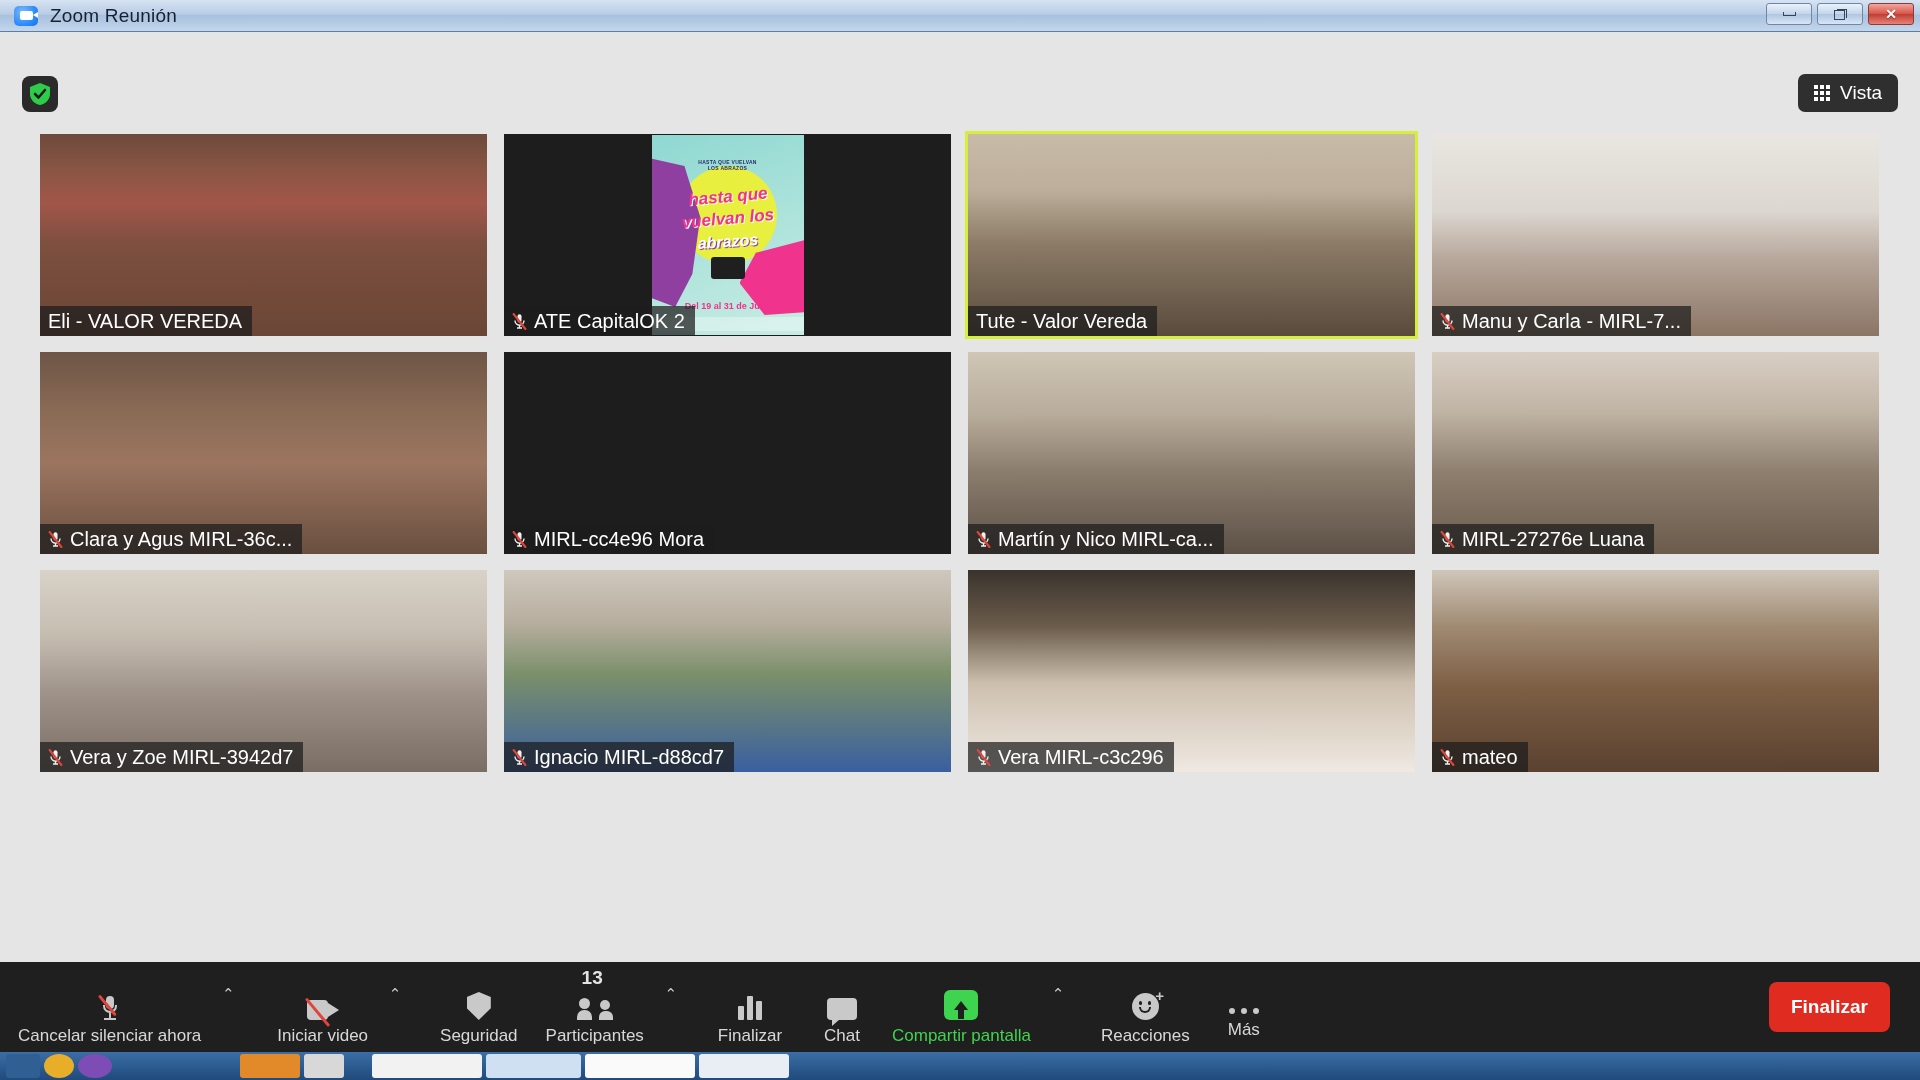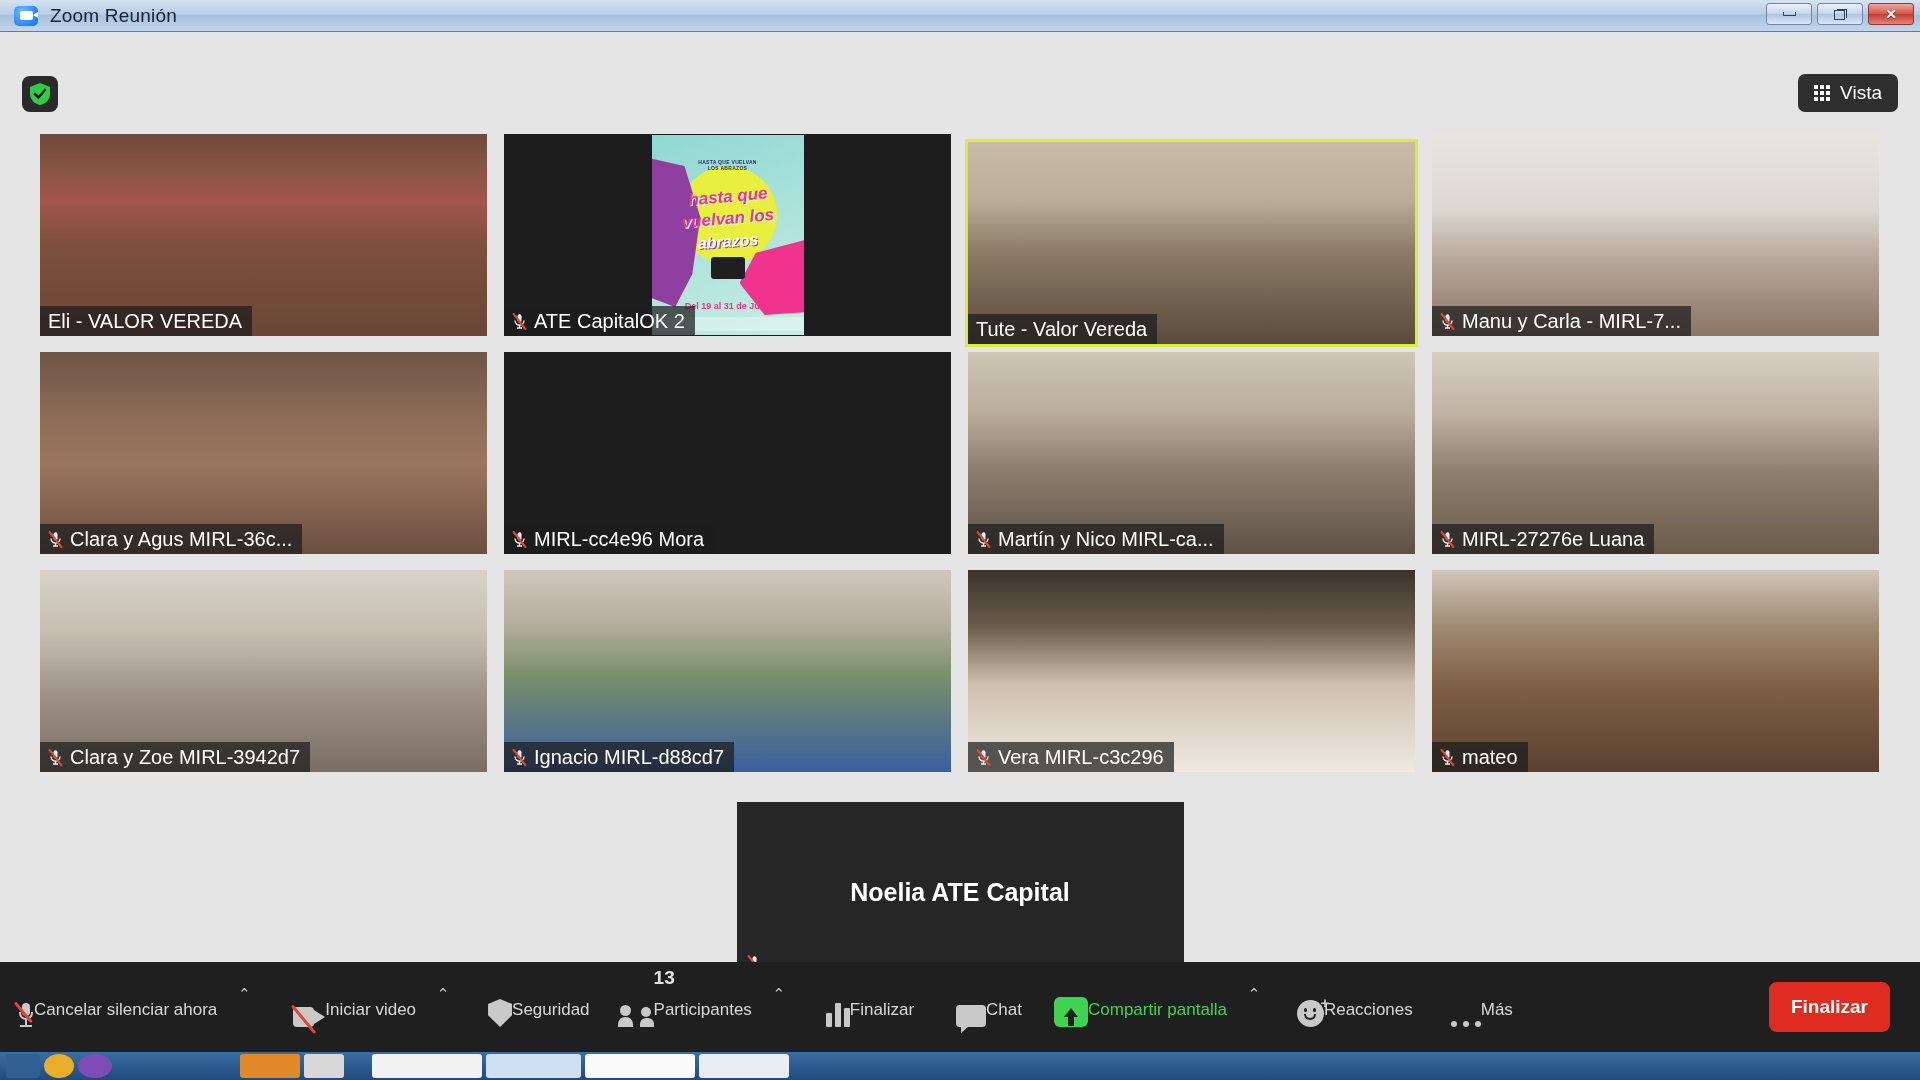--- a/index.html
+++ b/index.html
@@ -53,21 +53,21 @@
     background:rgba(28,28,28,.72); display:flex; align-items:center; gap:7px; padding:0 10px 0 8px; }
   .namebar .nm { color:#fff; font-size:20px; white-space:nowrap; }
   .mic-muted { width:15px; height:17px; flex:none; position:relative; display:block; }
   .noviddark { position:absolute; inset:0; background:#262626; }
   .centername { position:absolute; left:0; right:0; top:42%; text-align:center;
     color:#fff; font-size:25px; font-weight:bold; }
 
   
   #toolbar { position:absolute; left:0; bottom:28px; width:1920px; height:90px;
     background:#1f1f1f; display:flex; align-items:center; }
-  .tool { position:relative; display:flex; flex-direction:row; align-items:center;
+  .tool { position:relative; display:flex; flex-direction:column; align-items:center;
     justify-content:flex-end; height:78px; padding:0 4px; }
   .tool .ic { height:40px; display:flex; align-items:flex-end; justify-content:center; }
   .tool .lb { margin-top:6px; font-size:17px; color:#d8d8d8; white-space:nowrap; }
   .tool.green .lb { color:#3fd44f; }
   .caret { width:22px; height:78px; display:flex; align-items:center; justify-content:center;
     color:#cfcfcf; font-size:15px; padding-bottom:26px; }
   #endbtn { margin-left:auto; margin-right:30px; background:#e02b20; color:#fff;
     font-size:19px; font-weight:bold; padding:14px 22px; border-radius:8px; border:none; }
 
   
@@ -198,21 +198,21 @@
         <div class="namebar">
           <span class="mic-muted"><svg width="15" height="17" viewBox="0 0 15 17">
               <path d="M7.5 1.2a2 2 0 0 1 2 2v4.3a2 2 0 1 1-4 0V3.2a2 2 0 0 1 2-2z" fill="#f2f2f2"></path>
               <path d="M3 7.6a4.5 4.5 0 0 0 9 0" stroke="#f2f2f2" stroke-width="1.4" fill="none"></path>
               <path d="M7.5 12.1v2.6M5 15h5" stroke="#f2f2f2" stroke-width="1.4"></path>
               <path d="M1.6 1 13.4 16" stroke="#e0453b" stroke-width="2.1" stroke-linecap="round"></path>
             </svg></span>
           <span class="nm">ATE CapitalOK 2</span>
         </div>
       </div>
-      <div class="tile speaking" style="left: 928px; top: 8px; width: 447px; height: 202px;">
+      <div class="tile speaking" style="left: 928px; top: 0px; width: 447px; height: 202px;">
         <div class="vid" style="background: linear-gradient(rgb(200, 187, 168) 0%, rgb(188, 174, 154) 28%, rgb(138, 122, 102) 55%, rgb(90, 74, 60) 100%), radial-gradient(24% 40% at 47% 30%, rgb(201, 161, 132) 0%, rgb(169, 127, 98) 60%, transparent 78%); background-blend-mode: normal;"></div>
         <div class="namebar">
           <span class="nm">Tute - Valor Vereda</span>
         </div>
       </div>
       <div class="tile" style="left: 1392px; top: 0px; width: 447px; height: 202px;">
         <div class="vid" style="background: linear-gradient(rgb(233, 230, 225) 0%, rgb(220, 215, 208) 38%, rgb(183, 167, 155) 62%, rgb(139, 117, 101) 100%), radial-gradient(26% 46% at 58% 42%, rgb(199, 155, 128) 0%, rgb(165, 119, 94) 58%, transparent 76%); background-blend-mode: normal;"></div>
         <div class="namebar">
           <span class="mic-muted"><svg width="15" height="17" viewBox="0 0 15 17">
               <path d="M7.5 1.2a2 2 0 0 1 2 2v4.3a2 2 0 1 1-4 0V3.2a2 2 0 0 1 2-2z" fill="#f2f2f2"></path>
@@ -273,21 +273,21 @@
       </div>
       <div class="tile" style="left: 0px; top: 436px; width: 447px; height: 202px;">
         <div class="vid" style="background: linear-gradient(rgb(216, 210, 200) 0%, rgb(198, 189, 177) 32%, rgb(160, 148, 138) 60%, rgb(122, 110, 100) 100%), radial-gradient(30% 44% at 50% 56%, rgb(207, 198, 189) 0%, rgb(173, 161, 152) 60%, transparent 80%); background-blend-mode: normal;"></div>
         <div class="namebar">
           <span class="mic-muted"><svg width="15" height="17" viewBox="0 0 15 17">
               <path d="M7.5 1.2a2 2 0 0 1 2 2v4.3a2 2 0 1 1-4 0V3.2a2 2 0 0 1 2-2z" fill="#f2f2f2"></path>
               <path d="M3 7.6a4.5 4.5 0 0 0 9 0" stroke="#f2f2f2" stroke-width="1.4" fill="none"></path>
               <path d="M7.5 12.1v2.6M5 15h5" stroke="#f2f2f2" stroke-width="1.4"></path>
               <path d="M1.6 1 13.4 16" stroke="#e0453b" stroke-width="2.1" stroke-linecap="round"></path>
             </svg></span>
-          <span class="nm">Clara y Zoe MIRL-3942d7</span>
+          <span class="nm">Vera y Zoe MIRL-3942d7</span>
         </div>
       </div>
       <div class="tile" style="left: 464px; top: 436px; width: 447px; height: 202px;">
         <div class="vid" style="background: linear-gradient(rgb(207, 200, 189) 0%, rgb(183, 174, 159) 26%, rgb(122, 143, 106) 52%, rgb(58, 95, 160) 100%), radial-gradient(26% 36% at 42% 44%, rgb(111, 143, 78) 0%, rgb(77, 107, 54) 62%, transparent 80%); background-blend-mode: normal;"></div>
         <div class="namebar">
           <span class="mic-muted"><svg width="15" height="17" viewBox="0 0 15 17">
               <path d="M7.5 1.2a2 2 0 0 1 2 2v4.3a2 2 0 1 1-4 0V3.2a2 2 0 0 1 2-2z" fill="#f2f2f2"></path>
               <path d="M3 7.6a4.5 4.5 0 0 0 9 0" stroke="#f2f2f2" stroke-width="1.4" fill="none"></path>
               <path d="M7.5 12.1v2.6M5 15h5" stroke="#f2f2f2" stroke-width="1.4"></path>
               <path d="M1.6 1 13.4 16" stroke="#e0453b" stroke-width="2.1" stroke-linecap="round"></path>
@@ -310,32 +310,20 @@
       <div class="tile" style="left: 1392px; top: 436px; width: 447px; height: 202px;">
         <div class="vid" style="background: linear-gradient(rgb(207, 198, 186) 0%, rgb(160, 138, 114) 28%, rgb(125, 95, 69) 58%, rgb(90, 65, 48) 100%), radial-gradient(26% 44% at 46% 52%, rgb(216, 165, 140) 0%, rgb(168, 116, 87) 58%, transparent 76%); background-blend-mode: normal;"></div>
         <div class="namebar">
           <span class="mic-muted"><svg width="15" height="17" viewBox="0 0 15 17">
               <path d="M7.5 1.2a2 2 0 0 1 2 2v4.3a2 2 0 1 1-4 0V3.2a2 2 0 0 1 2-2z" fill="#f2f2f2"></path>
               <path d="M3 7.6a4.5 4.5 0 0 0 9 0" stroke="#f2f2f2" stroke-width="1.4" fill="none"></path>
               <path d="M7.5 12.1v2.6M5 15h5" stroke="#f2f2f2" stroke-width="1.4"></path>
               <path d="M1.6 1 13.4 16" stroke="#e0453b" stroke-width="2.1" stroke-linecap="round"></path>
             </svg></span>
           <span class="nm">mateo</span>
-        </div>
-      </div>
-      <div class="tile" style="left: 696.5px; top: 668px; width: 447px; height: 181.8px;">
-        <div class="noviddark"></div>
-        <div class="centername">Noelia ATE Capital</div>
-        <div style="position:absolute;left:10px;bottom:12px">
-          <span class="mic-muted"><svg width="15" height="17" viewBox="0 0 15 17">
-              <path d="M7.5 1.2a2 2 0 0 1 2 2v4.3a2 2 0 1 1-4 0V3.2a2 2 0 0 1 2-2z" fill="#f2f2f2"></path>
-              <path d="M3 7.6a4.5 4.5 0 0 0 9 0" stroke="#f2f2f2" stroke-width="1.4" fill="none"></path>
-              <path d="M7.5 12.1v2.6M5 15h5" stroke="#f2f2f2" stroke-width="1.4"></path>
-              <path d="M1.6 1 13.4 16" stroke="#e0453b" stroke-width="2.1" stroke-linecap="round"></path>
-            </svg></span>
         </div>
       </div>
     </div>
 
   <div id="toolbar">
       <div class="tool" style="margin-left: 14px;">
         <span class="ic">
           <span class="mic-shape">
             <i class="cap"></i>
             <i class="arc"></i>

